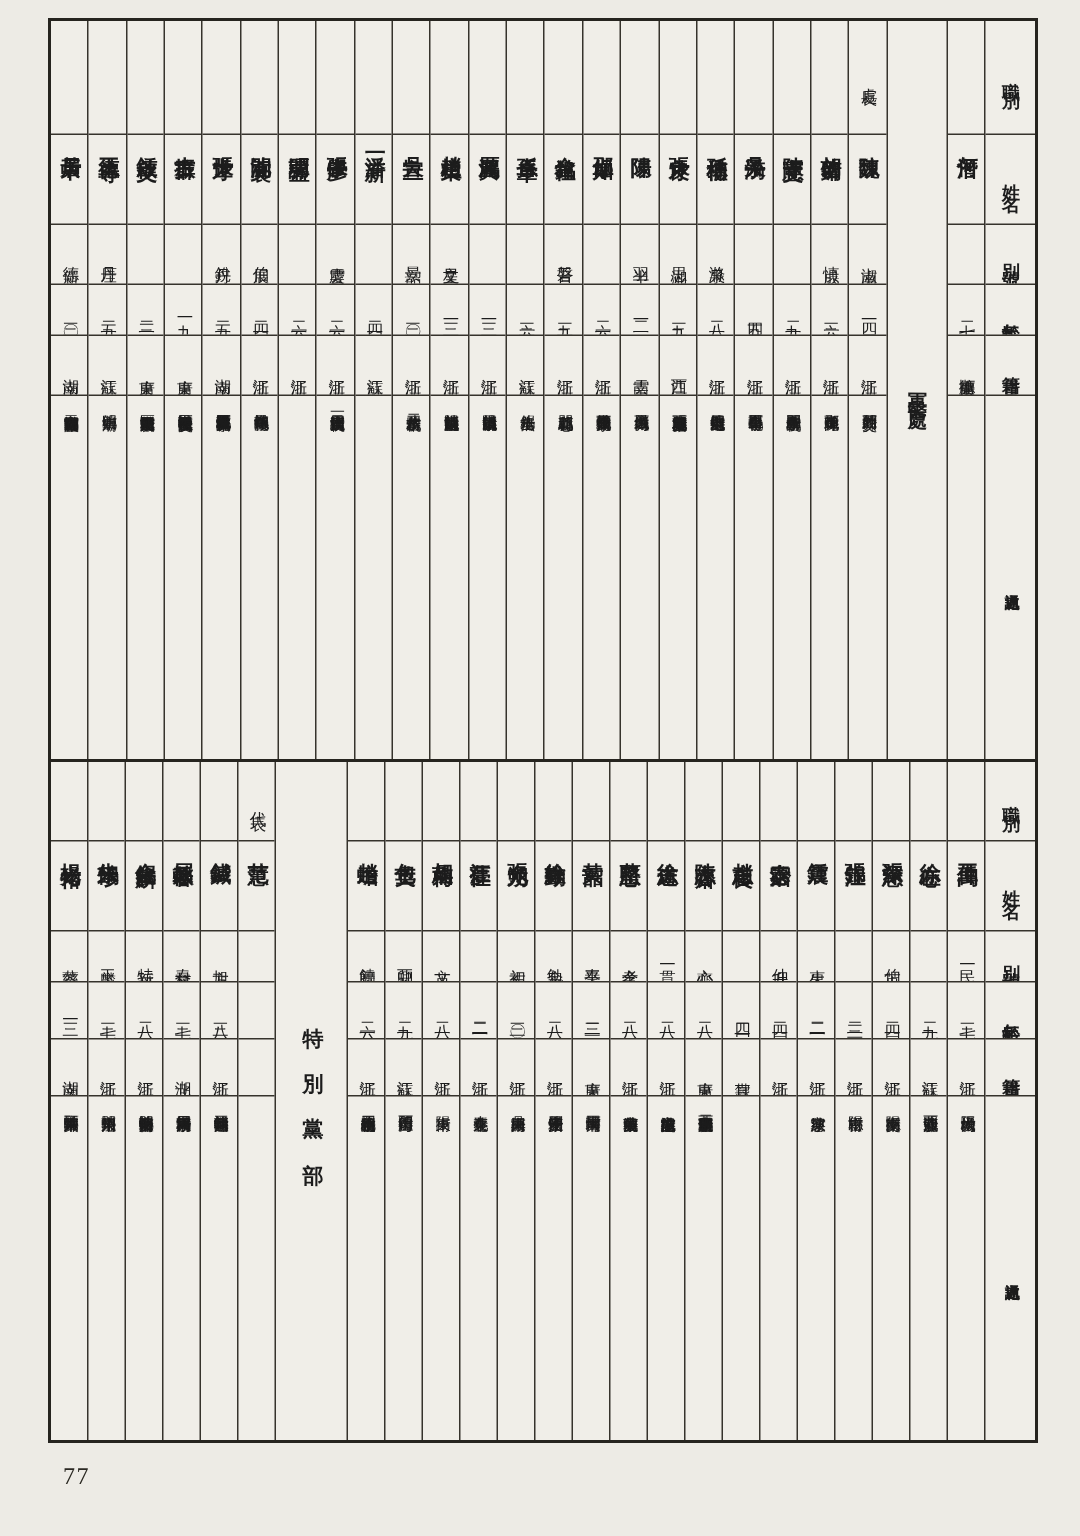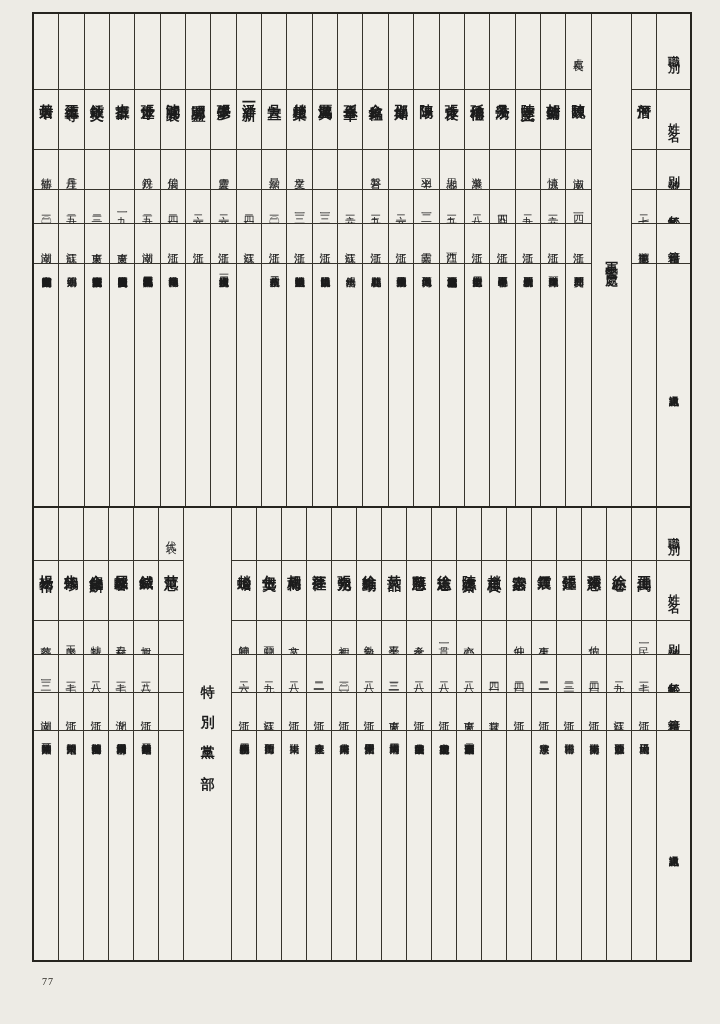--- a/index.html
+++ b/index.html
@@ -56,21 +56,21 @@
     padding-top:5px;max-height:150px;
   }
   .divlabel{font-size:13px;font-weight:bold;letter-spacing:6px;}
   .divider.wide .divlabel{font-size:14px;letter-spacing:30px;}
   .hlabel{font-size:12px;font-weight:bold;}
   .hlabel-0,.hlabel-1{letter-spacing:7px;}
   .hlabel-2{letter-spacing:4px;}
   .hlabel-3,.hlabel-4{letter-spacing:2px;}
   .hlabel-5{letter-spacing:44px;}
   .pagenum{
-    position:absolute;left:42px;top:976px;font-size:10px;color:#2b2923;
+    position:absolute;left:42px;top:976px;font-size:16px;color:#2b2923;
     letter-spacing:1px;
   }
   .artifact{
     position:absolute;left:92px;top:40px;width:2px;height:15px;
     background:#4a463e;transform:rotate(22deg);border-radius:1px;
   }
 </style>
 </head>
 <body>
 

